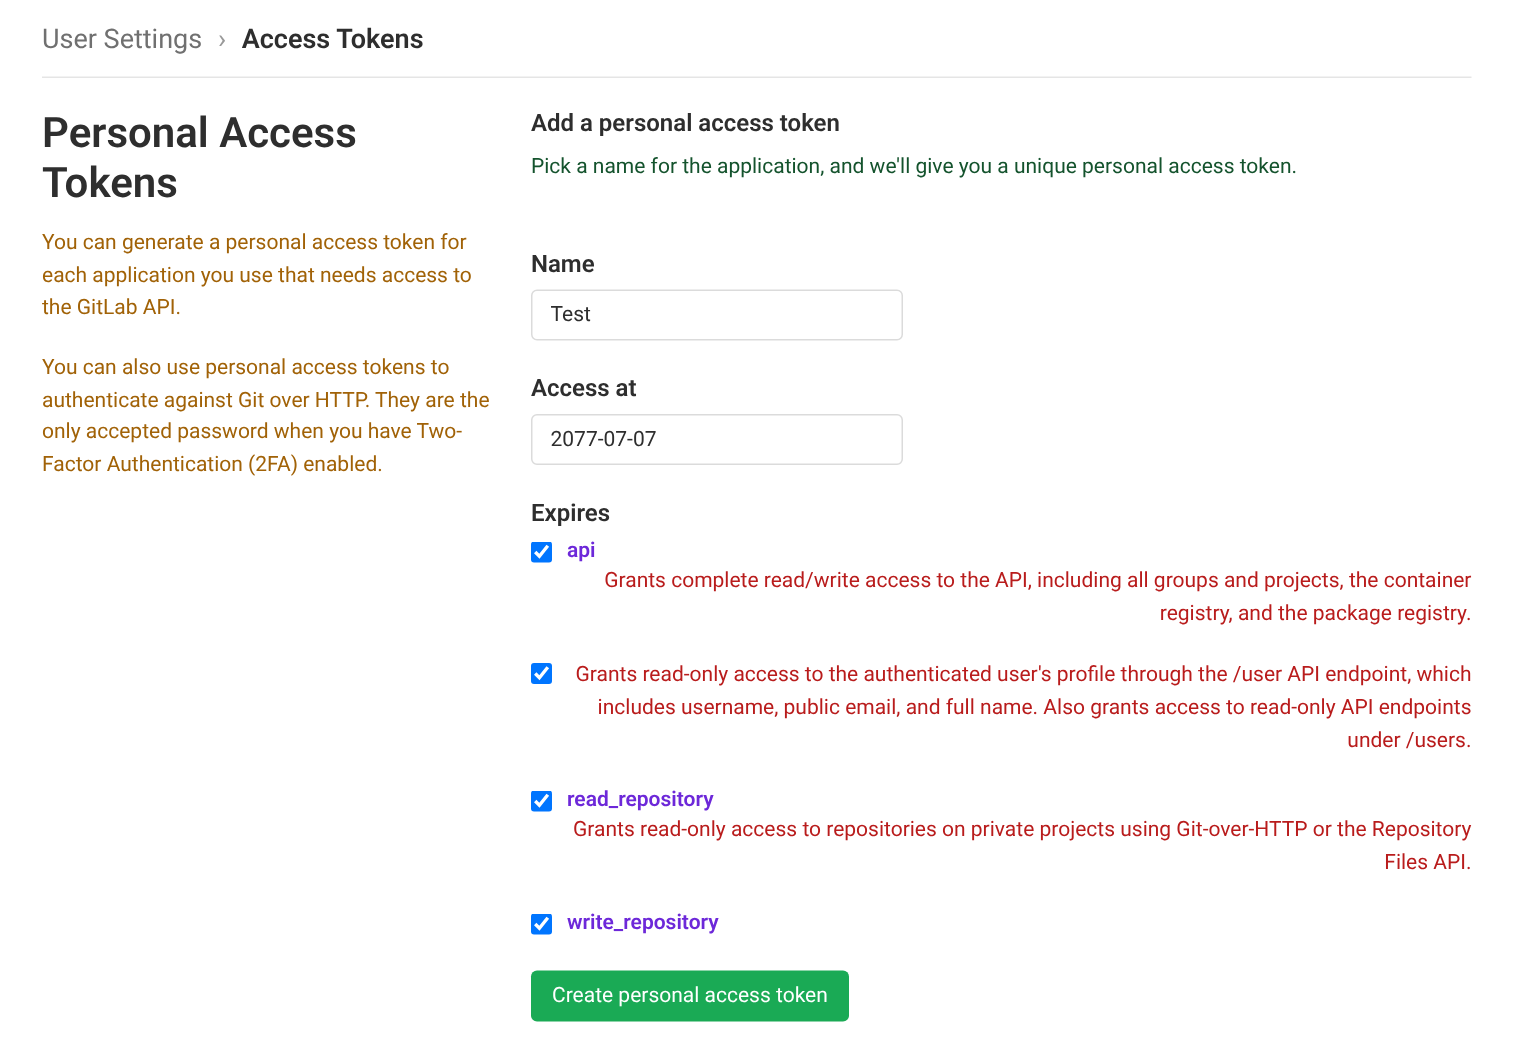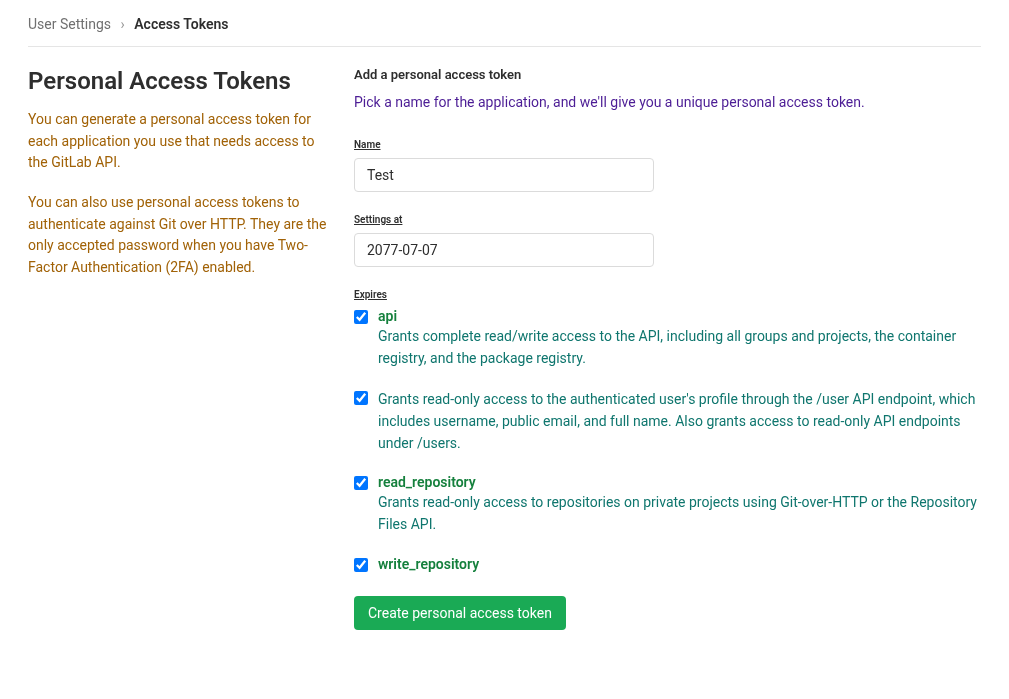--- a/index.html
+++ b/index.html
@@ -10,21 +10,21 @@
     body {
       font-family: -apple-system, BlinkMacSystemFont, "Segoe UI", Roboto, "Helvetica Neue", Arial, sans-serif;
       font-size: 14px;
       color: #2e2e2e;
       background: #fff;
       padding: 8px 28px;
     }
     .breadcrumb {
       padding: 8px 0 14px 0;
       border-bottom: 1px solid #e5e5e5;
-      font-size: 14px;
+      font-size: 18px;
       color: #707070;
     }
     .breadcrumb .current {
       color: #2e2e2e;
       font-weight: 600;
     }
     .breadcrumb .sep {
       display: inline-block;
       margin: 0 6px;
       color: #999;
@@ -35,54 +35,53 @@
     }
     .left-col {
       width: 320px;
       padding-right: 20px;
     }
     .right-col {
       flex: 1;
       padding-left: 6px;
     }
     h1.page-title {
-      font-size: 24px;
+      font-size: 28px;
       font-weight: 600;
       margin-bottom: 14px;
       color: #2e2e2e;
     }
     .intro p {
       color: #a16207;
       line-height: 1.55;
       margin-bottom: 18px;
     }
     .form-title {
-      font-size: 13px;
+      font-size: 16px;
       font-weight: 600;
       margin-bottom: 10px;
       color: #2e2e2e;
     }
     .form-subtitle {
-      color: #4c1d95;
-      margin-bottom: 26px;
+      color: #14532d;
+      margin-bottom: 44px;
       line-height: 1.5;
     }
     .form-group {
       margin-bottom: 22px;
     }
     .form-label {
       display: block;
       font-weight: 600;
       margin-bottom: 8px;
       color: #2e2e2e;
-      font-size: 10px;
-      text-decoration: underline;
+      font-size: 16px;
     }
     .form-input {
-      width: 300px;
+      width: 248px;
       padding: 8px 12px;
       font-size: 14px;
       border: 1px solid #dbdbdb;
       border-radius: 4px;
       color: #2e2e2e;
       background: #fff;
       font-family: inherit;
     }
     .scope-item {
       margin-bottom: 20px;
@@ -94,29 +93,30 @@
       margin-right: 10px;
       width: 14px;
       height: 14px;
       flex-shrink: 0;
     }
     .scope-content {
       flex: 1;
     }
     .scope-name {
       font-weight: 600;
-      color: #15803d;
+      color: #6d28d9;
       font-size: 14px;
       display: block;
       margin-bottom: 2px;
     }
     .scope-desc {
-      color: #0f766e;
+      color: #b91c1c;
       font-size: 14px;
       line-height: 1.55;
+      text-align: right;
     }
     .submit-btn {
       background: #1aaa55;
       color: #fff;
       border: none;
       padding: 9px 14px;
       font-size: 14px;
       border-radius: 4px;
       cursor: pointer;
       font-family: inherit;
@@ -143,21 +143,21 @@
   <div class="right-col">
     <div class="form-title">Add a personal access token</div>
     <div class="form-subtitle">Pick a name for the application, and we'll give you a unique personal access token.</div>
 
     <div class="form-group">
       <label class="form-label">Name</label>
       <input type="text" class="form-input" value="Test" style="">
     </div>
 
     <div class="form-group">
-      <label class="form-label">Settings at</label>
+      <label class="form-label">Access at</label>
       <input type="text" class="form-input" value="2077-07-07" style="">
     </div>
 
     <div class="form-group">
       <label class="form-label">Expires</label>
       <div id="scopes-container">
           <div class="scope-item">
             <input type="checkbox" class="scope-checkbox" checked="" style="">
             <div class="scope-content">
               <span class="scope-name">api</span>

